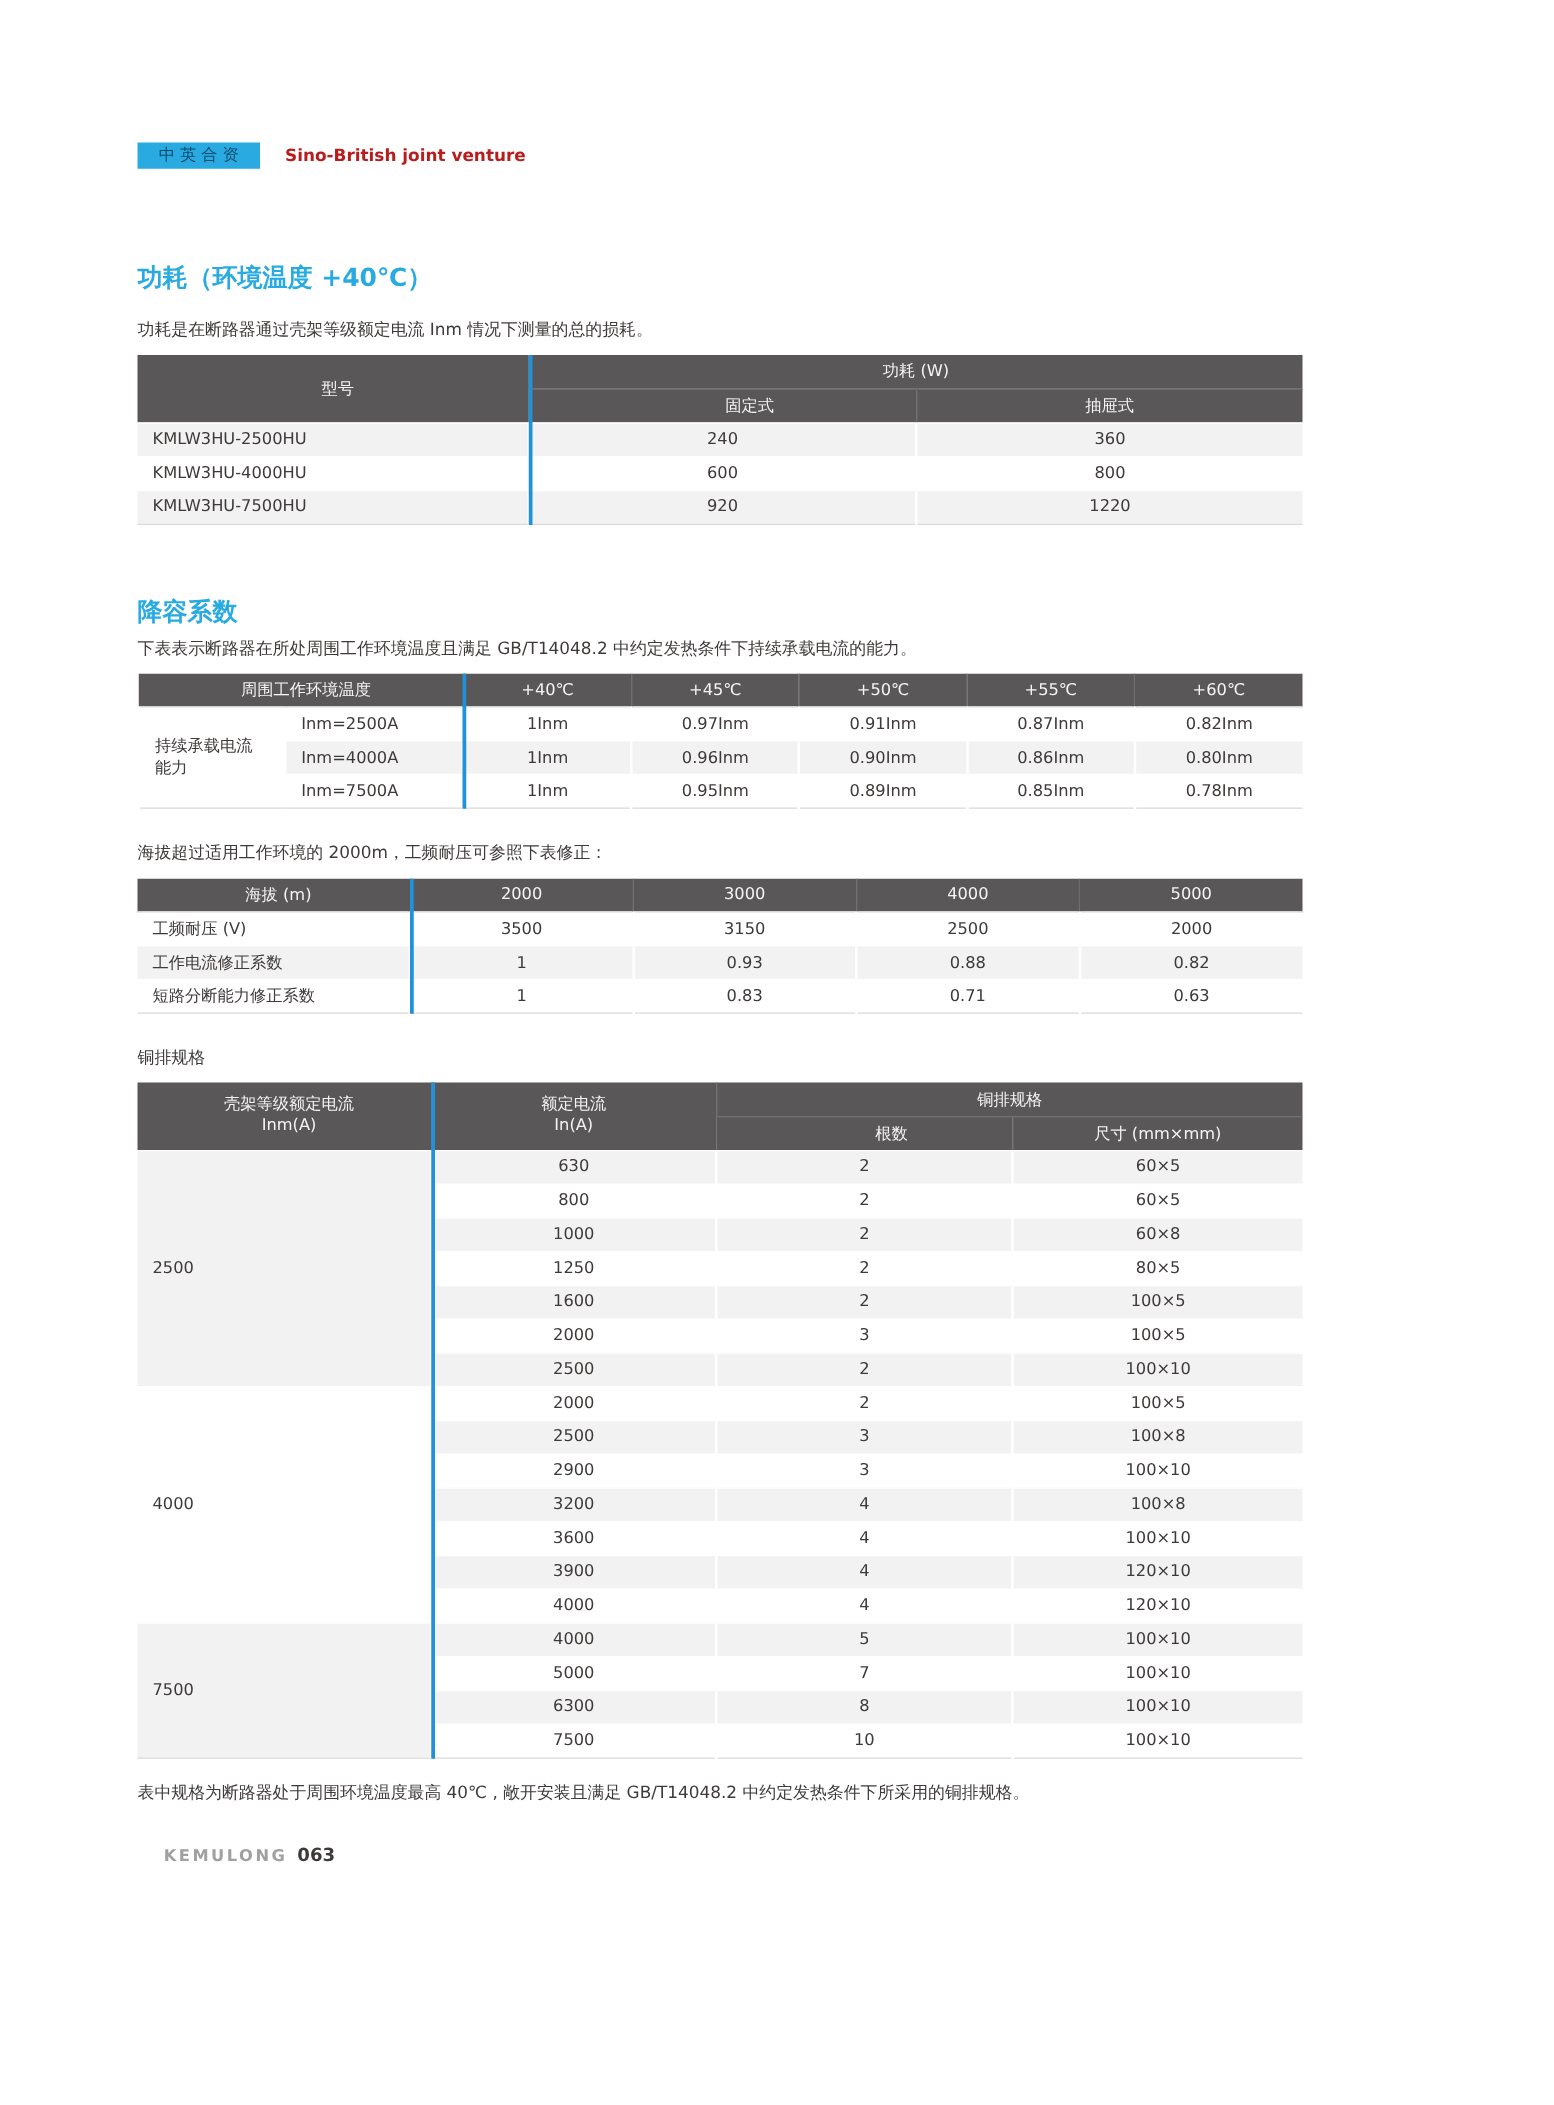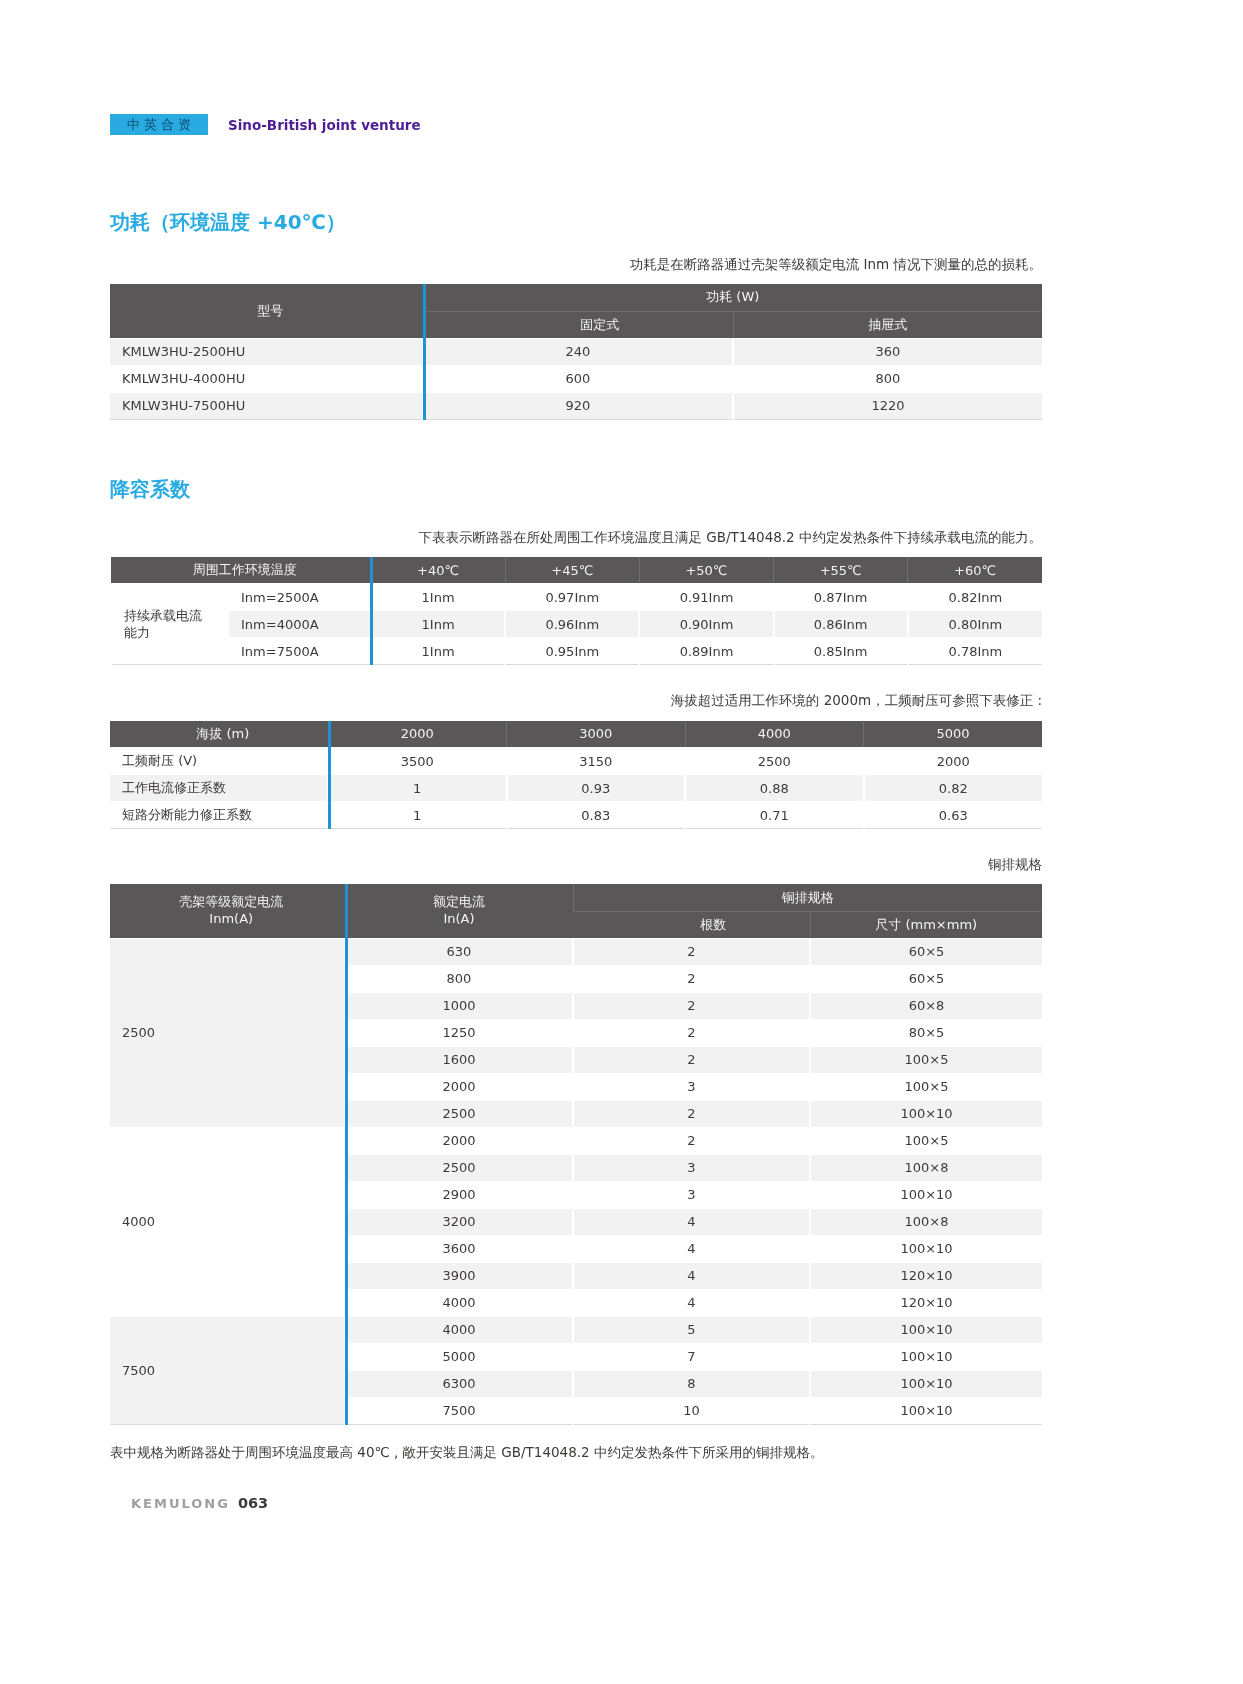--- a/index.html
+++ b/index.html
@@ -10,29 +10,29 @@
     color: #3e3a39;
   }
   .content { margin-left: 110px; width: 932px; }
 
   
   .topbar { padding-top: 114px; display: flex; align-items: center; }
   .badge {
     display: inline-block; background: #29abe2; color: #0c4a6e;
     font-size: 13px; letter-spacing: 4px; padding: 4px 13px 4px 17px; line-height: 1;
   }
-  .badge-en { color: #4c1d95; font-weight: bold; font-size: 13.5px; margin-left: 20px; }
+  .badge-en { color: #b91c1c; font-weight: bold; font-size: 13.5px; margin-left: 20px; }
 
   
   .sec-title { color: #29abe2; font-size: 20px; font-weight: bold; margin: 0; line-height: 1.3; }
   .t1 { margin-top: 74px; }
   .t2 { margin-top: 56px; }
-  .para { font-size: 13.5px; margin: 0; line-height: 1.35; text-align: right; }
+  .para { font-size: 13.5px; margin: 0; line-height: 1.35; }
   .p1 { margin-top: 20px; }
-  .p2 { margin-top: 26px; }
+  .p2 { margin-top: 8px; }
   .p3 { margin-top: 26px; }
   .lbl { margin-top: 26px; }
 
   
   .tbl-wrap { position: relative; margin-top: 11px; }
   .vline { position: absolute; top: 0; bottom: 0; width: 3px; background: #2191d9; z-index: 2; }
   table { border-collapse: collapse; width: 100%; table-layout: fixed; border-bottom: 1px solid #d9d9d9; }
   th {
     background: #595757; color: #f4f4f4; font-weight: normal; font-size: 13px;
     height: 27px; text-align: center; padding: 0 4px; border-left: 1px solid #6e6c6c;

